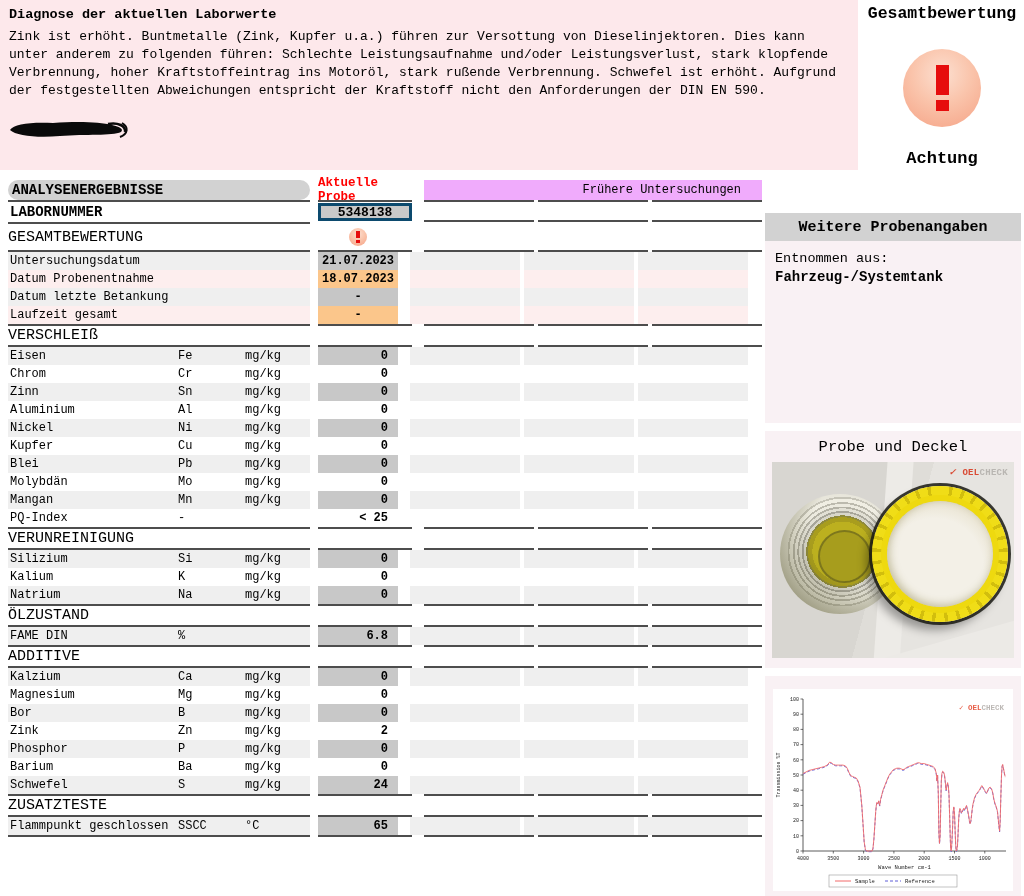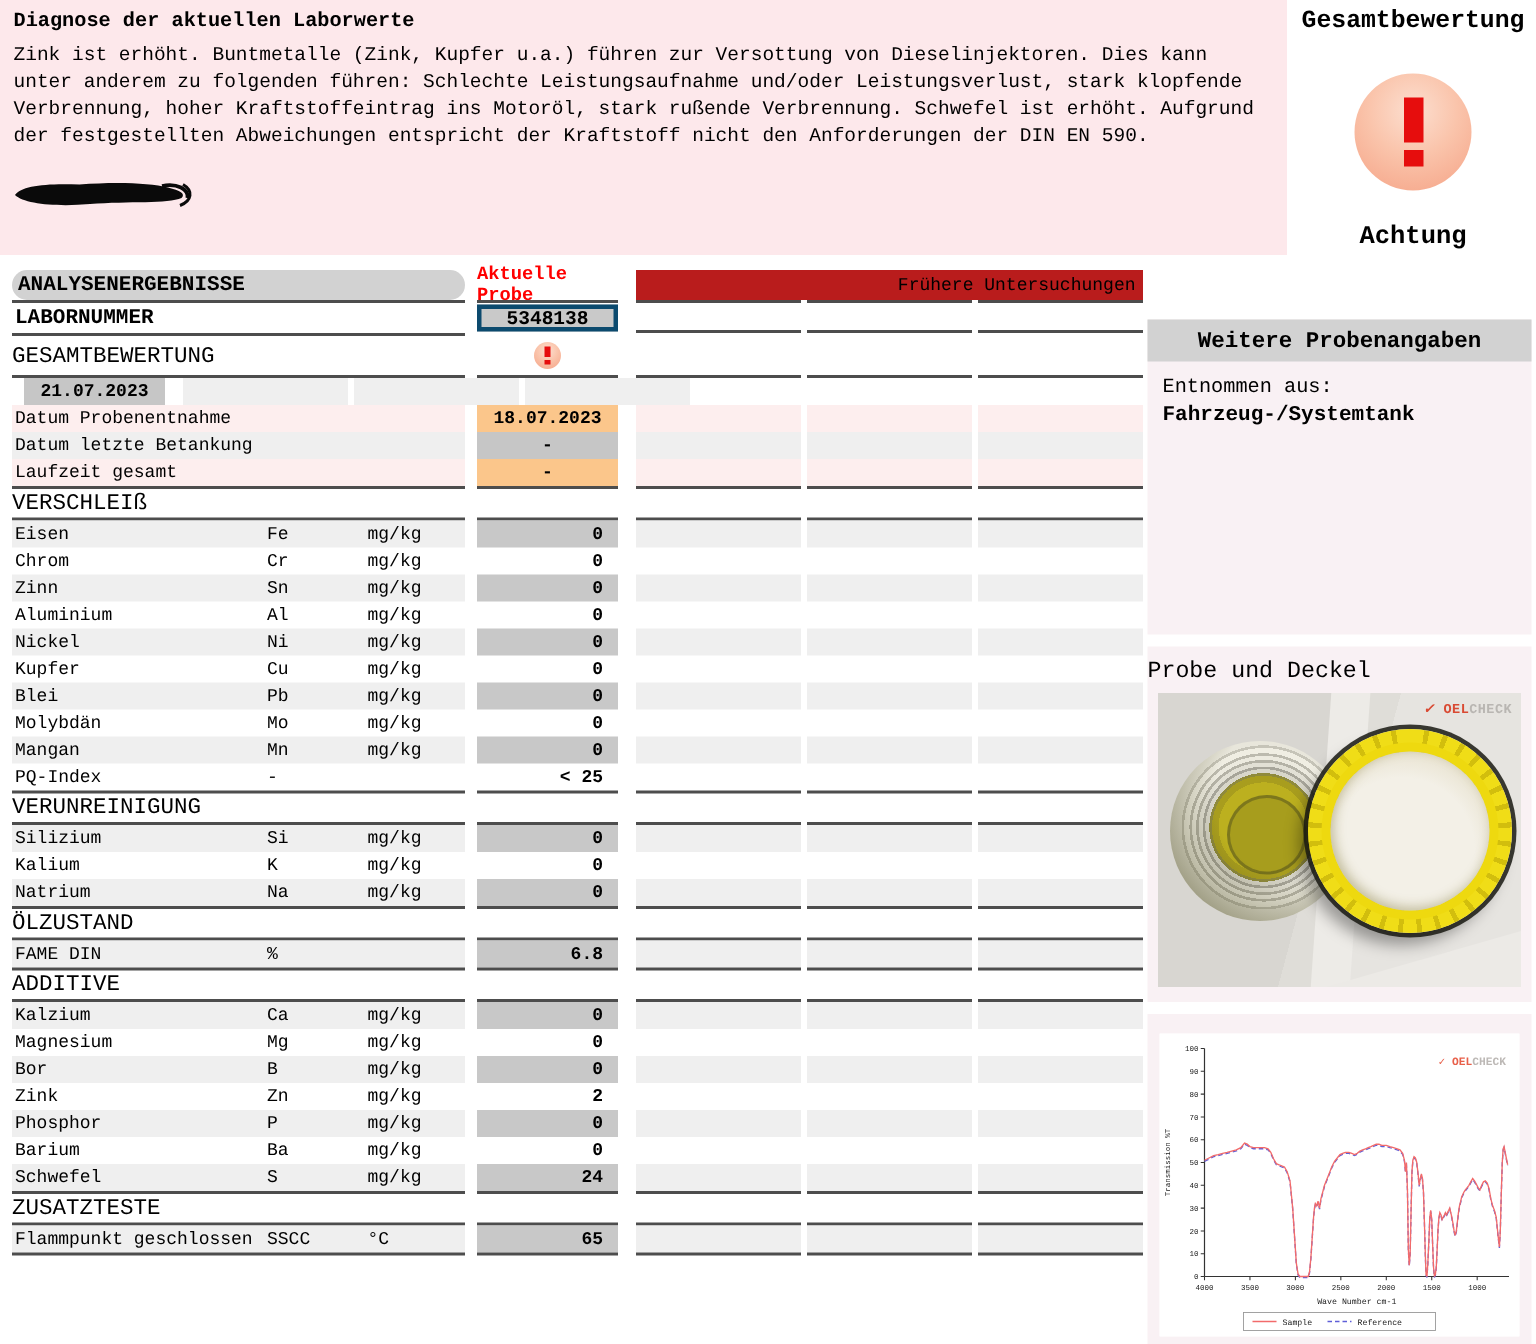--- a/index.html
+++ b/index.html
@@ -25,21 +25,21 @@
   
   .table{position:absolute;left:8px;top:180px;width:754px;}
   .row{display:flex;align-items:center;height:18px;font-size:12px;}
   .cell-label{width:302px;height:100%;display:flex;align-items:center;box-sizing:border-box;}
   .cl-name{width:168px;padding-left:2px;}
   .cl-sym{width:67px;}
   .cl-unit{flex:1;}
   .gap1{width:8px;height:100%;}
   .gap2{width:12px;height:100%;}
   .gap3{width:4px;height:100%;}
-  .cell-val{width:94px;height:100%;display:flex;align-items:center;justify-content:flex-end;
+  .cell-val{width:80px;height:100%;display:flex;align-items:center;justify-content:flex-end;
     padding-right:10px;box-sizing:border-box;font-weight:bold;}
   .cell-prev{width:110px;height:100%;}
   
   .rows > .row:nth-child(odd) .cell-label,
   .rows > .row:nth-child(odd) .cell-prev{background:#efefef;}
   .rows > .row:nth-child(odd) .cell-val{background:#c8c8c8;}
   
   .info-row .cell-val{justify-content:center;padding-right:0;}
   .info-row.gray .cell-label,.info-row.gray .cell-prev{background:#efefef;}
   .info-row.gray .cell-val{background:#c6c6c6;}
@@ -51,22 +51,22 @@
   .hr .sl{width:302px;background:#4d4d4d;}
   .hr .sv{width:94px;background:#4d4d4d;}
   .hr .sp{width:110px;background:#4d4d4d;}
   .hr .g1{width:8px;} .hr .g2{width:12px;} .hr .g3{width:4px;}
   
   .hdr-row{height:20px;}
   .hdr-title{width:302px;height:100%;background:#d2d2d2;display:flex;align-items:center;
     font-size:14px;font-weight:bold;padding-left:4px;box-sizing:border-box;border-radius:10px;}
   .hdr-cur{width:94px;height:100%;display:flex;align-items:center;justify-content:center;
     color:#ff0000;font-weight:bold;font-size:12.5px;}
-  .hdr-prev{width:338px;height:100%;background:#b91c1c;display:flex;align-items:center;
-    justify-content:flex-end;font-size:12px;padding-right:5px;box-sizing:border-box;}
+  .hdr-prev{width:338px;height:100%;background:#f0abfc;display:flex;align-items:center;
+    justify-content:flex-end;font-size:12px;padding-right:21px;box-sizing:border-box;}
   .labor-row{height:20px;}
   .labor-row .cell-label{font-weight:bold;font-size:14px;}
   .labor-val{width:94px;height:18px;background:#c9c9c9;border:3px solid #0c4a6e;box-sizing:border-box;
     display:flex;align-items:center;justify-content:center;font-weight:bold;font-size:13px;}
   .labor-row .cell-prev{border-bottom:2px solid #4d4d4d;box-sizing:border-box;}
   .gesamt-row{height:26px;}
   .gesamt-row .cell-label{font-size:15px;}
   .gesamt-row .cell-val{justify-content:center;padding-right:0;}
   .sec-title{height:19px;display:flex;align-items:center;font-size:15px;}
   .warn-small{width:18px;height:18px;border-radius:50%;
@@ -78,21 +78,21 @@
   
   .sidebar{position:absolute;left:765px;top:185px;width:256px;margin-top:28px;}
   .sb-box{background:#f9f1f4;}
   .sb-box1{height:210px;}
   .sb-hdr{height:28px;background:#d2d2d2;display:flex;align-items:center;justify-content:center;
     font-size:15px;font-weight:bold;}
   .sb-body{padding:8px 10px;font-size:13.5px;line-height:19px;}
   .sb-body .b{font-weight:bold;font-size:14px;}
   .sb-box2{margin-top:8px;height:237px;box-sizing:border-box;padding-top:7px;}
   .sb-box3{margin-top:8px;height:237px;box-sizing:border-box;padding-top:7px;}
-  .sb-title{text-align:left;font-size:15.5px;}
+  .sb-title{text-align:center;font-size:15.5px;}
 
   
   .photo{position:relative;width:242px;height:196px;margin:6px auto 0;overflow:hidden;
     background:linear-gradient(105deg,#d8d6d1 0 45%,#dfddd8 45% 55%,#e6e4e0 55%);}
   .photo .strip{position:absolute;left:108px;top:-12px;width:26px;height:240px;background:#edebe7;transform:rotate(4deg);}
   .photo .strip2{position:absolute;left:40px;bottom:-34px;width:220px;height:44px;background:#eceae6;transform:rotate(-16deg);}
   .jar{position:absolute;left:8px;top:32px;width:120px;height:120px;border-radius:50%;
     background:radial-gradient(circle at 52% 48%,
       #bcb01f 0 34%,#a89d1e 34% 39%,#8f8a3c 39% 41%,
       #d8d6ca 41% 44%,#a7a59a 44% 46%,#e2e0d5 46% 49%,#b4b2a6 49% 51%,
@@ -206,20 +206,23 @@
         <span class="g2"></span>
         <span class="sp"></span>
         <span class="g3"></span>
         <span class="sp"></span>
         <span class="g3"></span>
         <span class="sp"></span>
       </div>
 
     <div>
   <div class="row info-row gray">
+    <div class="cell-label">
+      <span class="cl-name" style="width:100%">Untersuchungsdatum</span>
+    </div>
     <span class="gap1"></span>
     <div class="cell-val">21.07.2023</div>
     <span class="gap2"></span>
     <div class="cell-prev"></div>
     <span class="gap3"></span>
     <div class="cell-prev"></div>
     <span class="gap3"></span>
     <div class="cell-prev"></div>
   </div>
 

